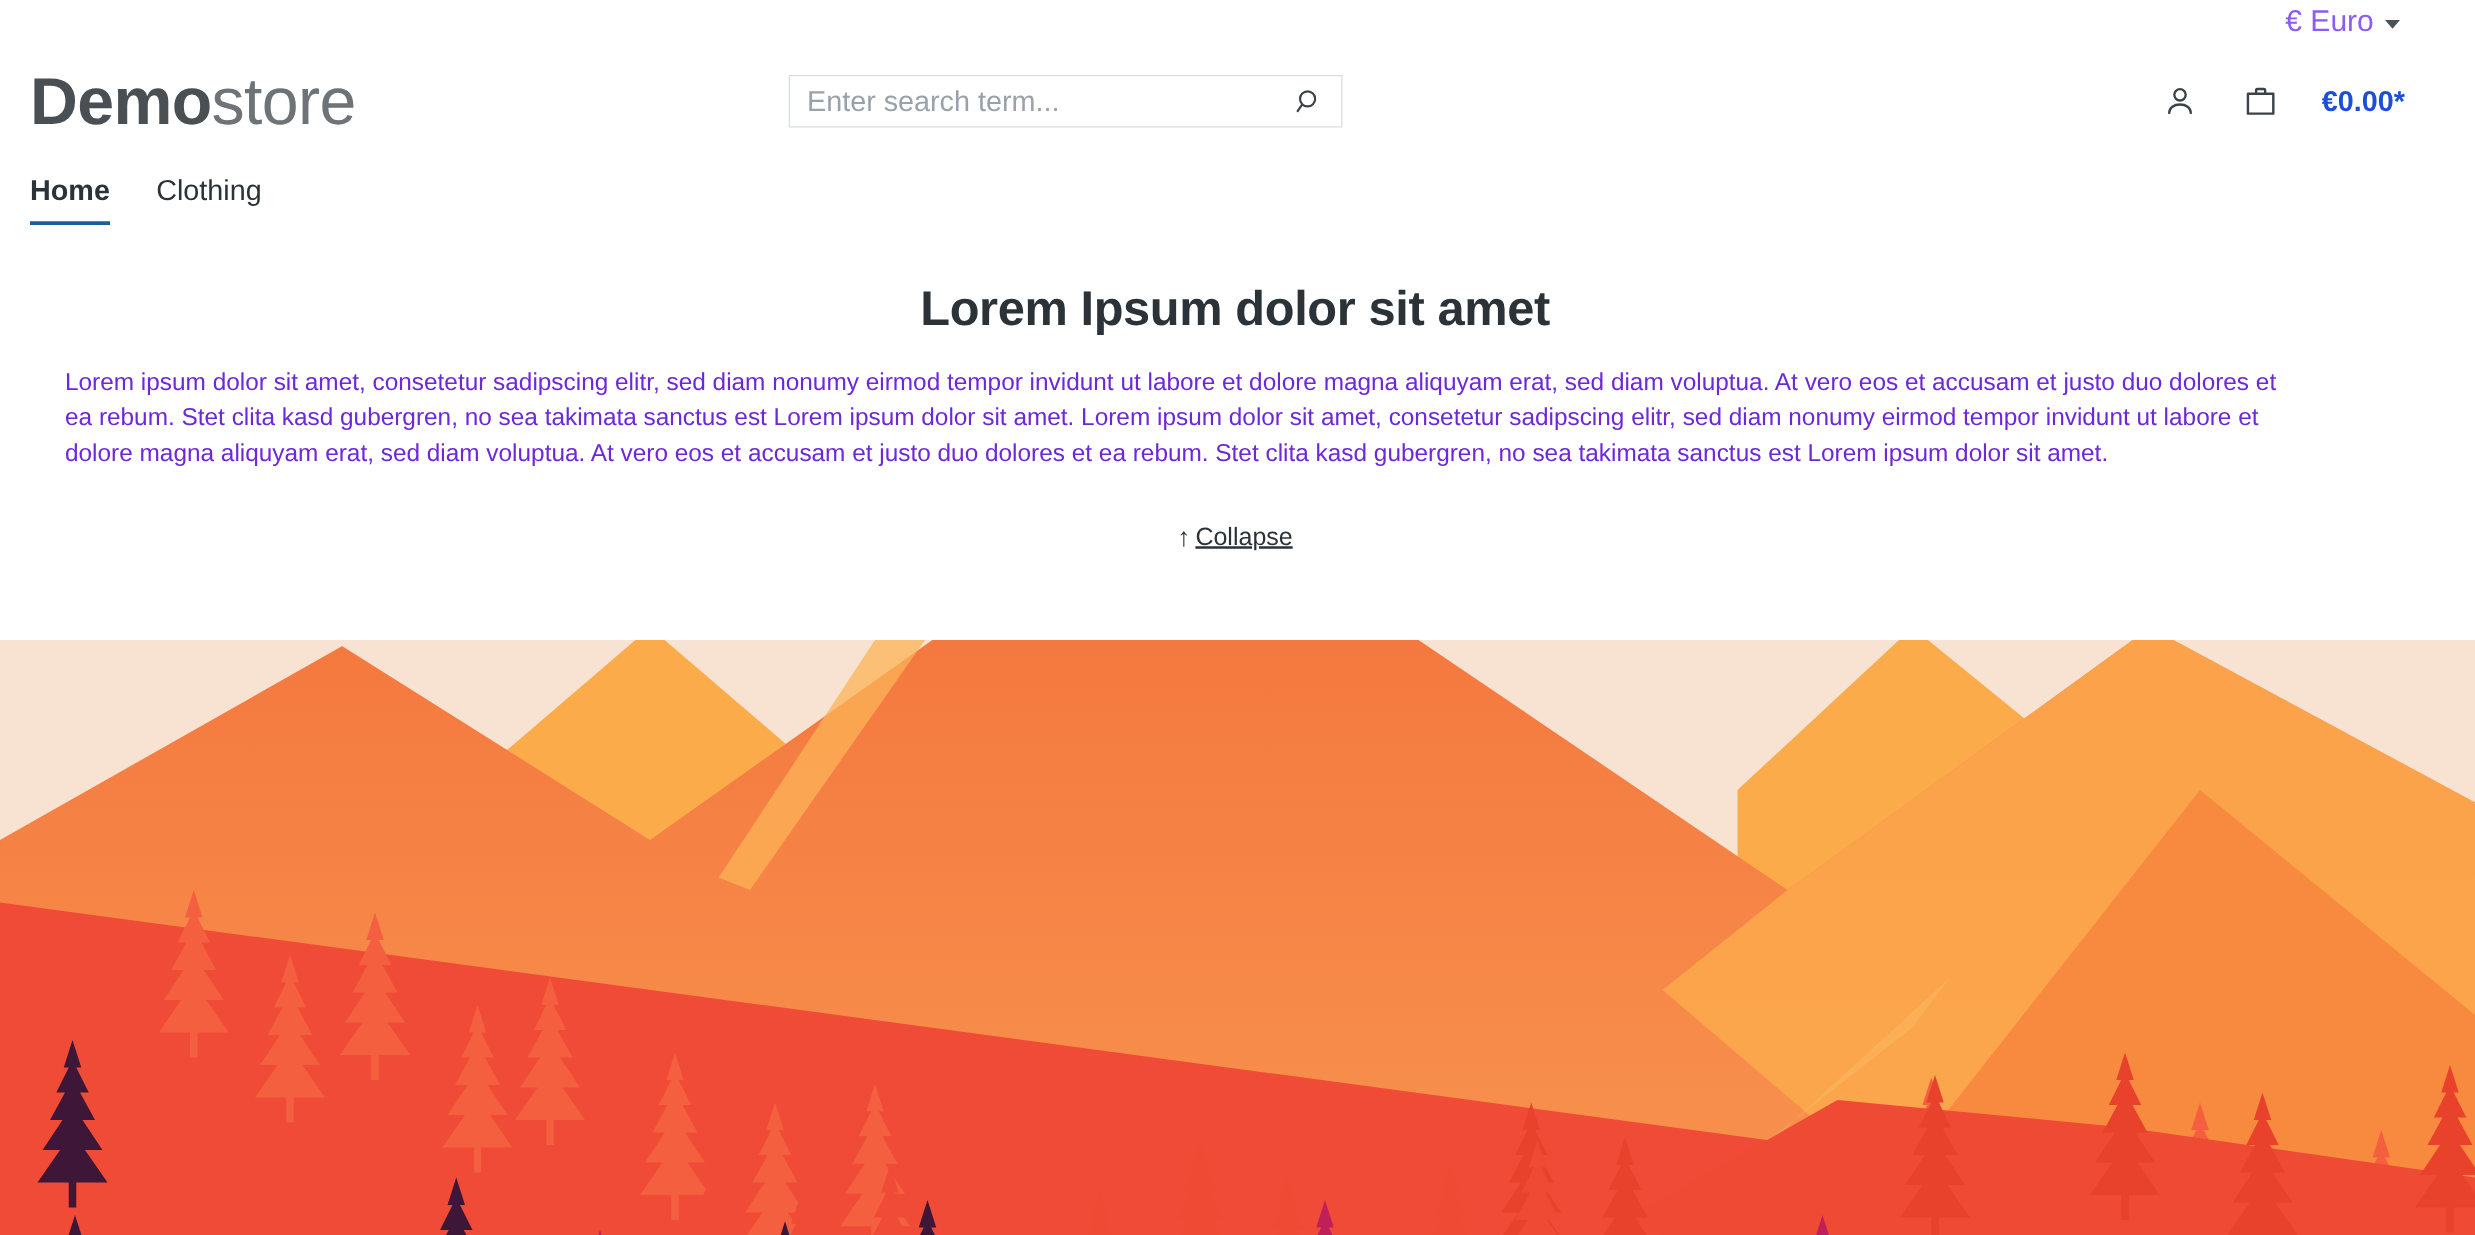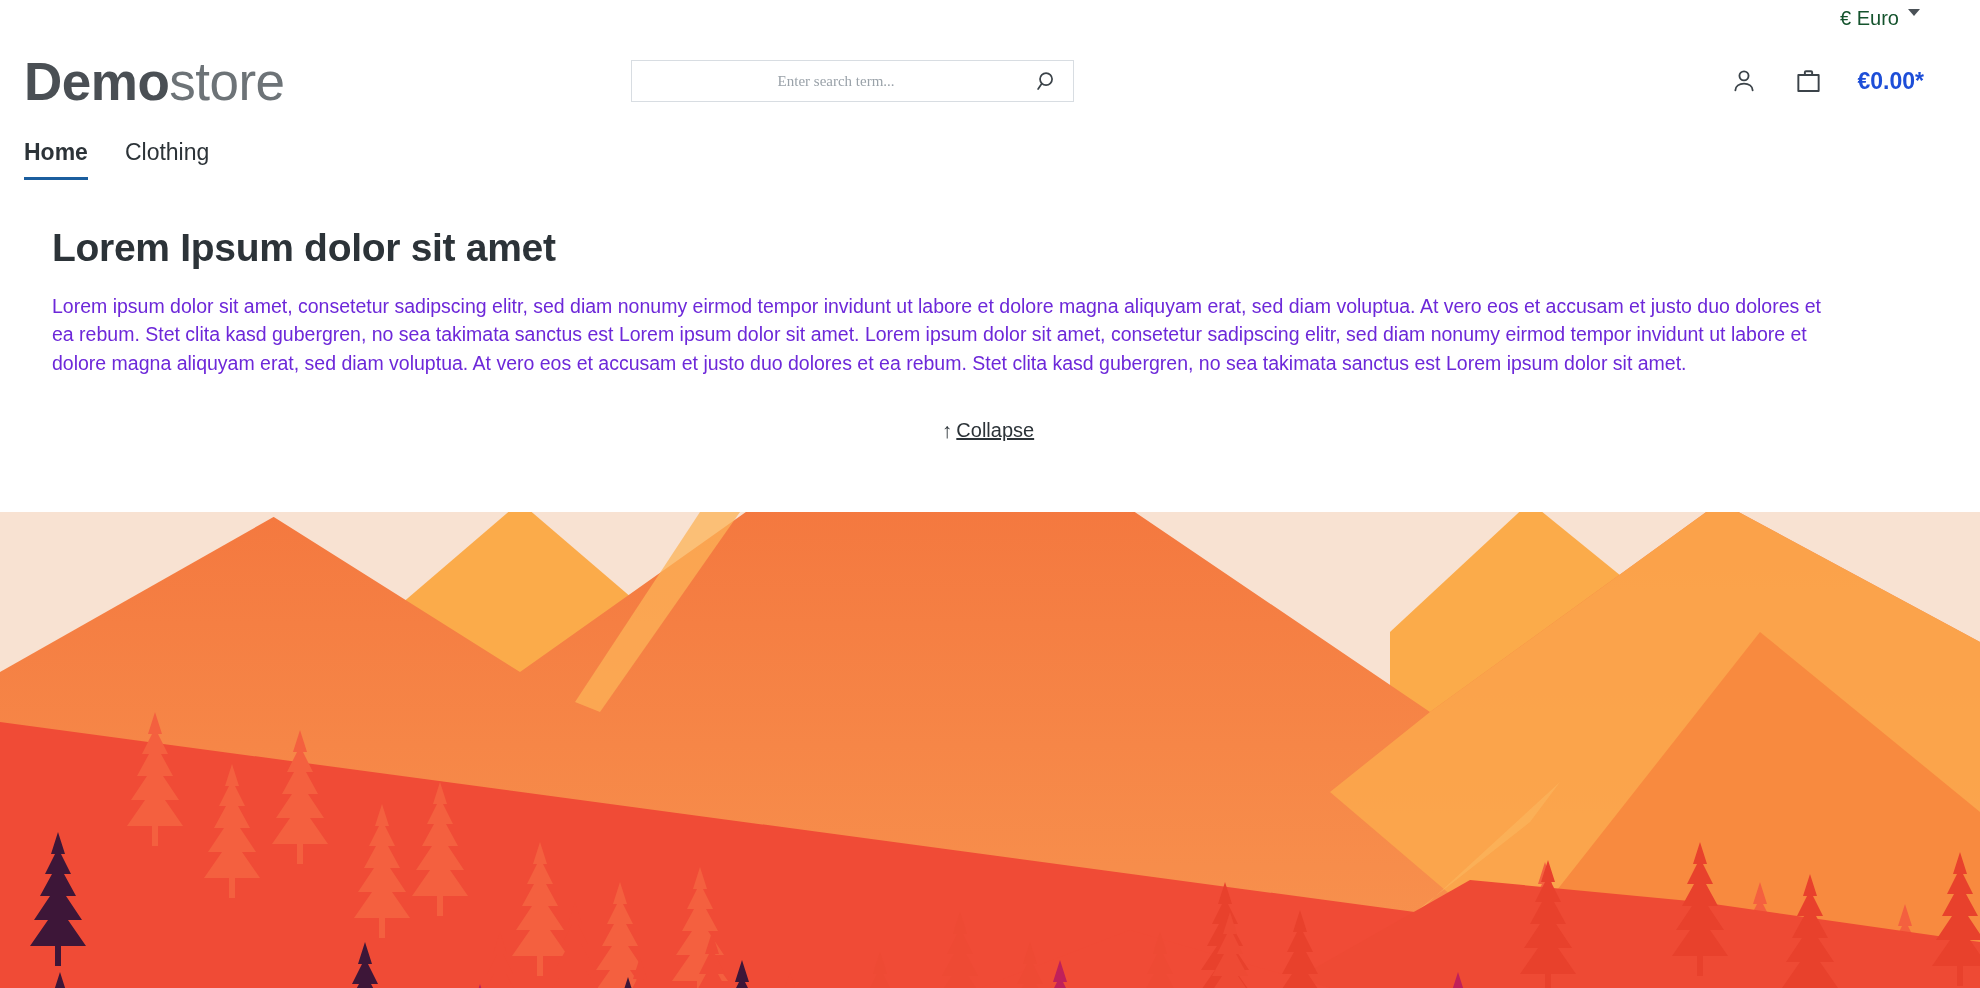--- a/index.html
+++ b/index.html
@@ -15,22 +15,22 @@
 
   
   .utility-bar {
     height: 36px;
     display: flex;
     align-items: center;
     justify-content: flex-end;
     padding: 0 56px 0 0;
   }
   .currency-select {
-    display: flex; align-items: flex-start; gap: 9px;
-    font-size: 20px; color: #14532d; cursor: pointer;
+    display: flex; align-items: center; gap: 9px;
+    font-size: 24px; color: #8b5cf6; cursor: pointer;
     background: none; border: none; font-family: inherit;
     padding: 2px 4px;
   }
   .caret-down {
     width: 0; height: 0;
     border-left: 6px solid transparent;
     border-right: 6px solid transparent;
     border-top: 7px solid #4a5157;
     display: inline-block;
     margin-top: 2px;
@@ -56,22 +56,22 @@
     position: relative;
     width: 443px; height: 42px;
     border: 1px solid #d8dde2;
     background: #fff;
     display: flex; align-items: center;
   }
   .search-box input {
     border: none; outline: none;
     width: 100%; height: 100%;
     padding: 0 46px 0 14px;
-    font-size: 15px; font-family: Liberation Serif, serif;
-    color: #2c3338; background: transparent; text-align: center;
+    font-size: 23px; font-family: Liberation Sans, sans-serif;
+    color: #2c3338; background: transparent;
   }
   .search-box input::placeholder { color: #9aa2a9; }
   .search-btn {
     position: absolute; right: 6px; top: 0;
     height: 100%; width: 38px;
     background: none; border: none; cursor: pointer;
     display: flex; align-items: center; justify-content: center;
   }
 
   .header-actions {
@@ -100,21 +100,21 @@
     border-bottom: 3px solid transparent;
     cursor: pointer; white-space: nowrap;
     text-decoration: none;
   }
   .nav-item.active { font-weight: 700; border-bottom-color: #1b5e9e; }
 
   
   .content { padding: 46px 56px 0 52px; }
   .cms-title {
     font-size: 39px; font-weight: 700; color: #2c3338;
-    letter-spacing: -0.3px; margin-bottom: 22px;
+    letter-spacing: -0.3px; margin-bottom: 22px; text-align: center;
   }
   .cms-text {
     font-size: 19.5px; line-height: 1.45; color: #6d28d9;
     max-width: 1790px;
   }
 
   .collapse-row {
     display: flex; justify-content: center;
     margin-top: 42px;
   }

